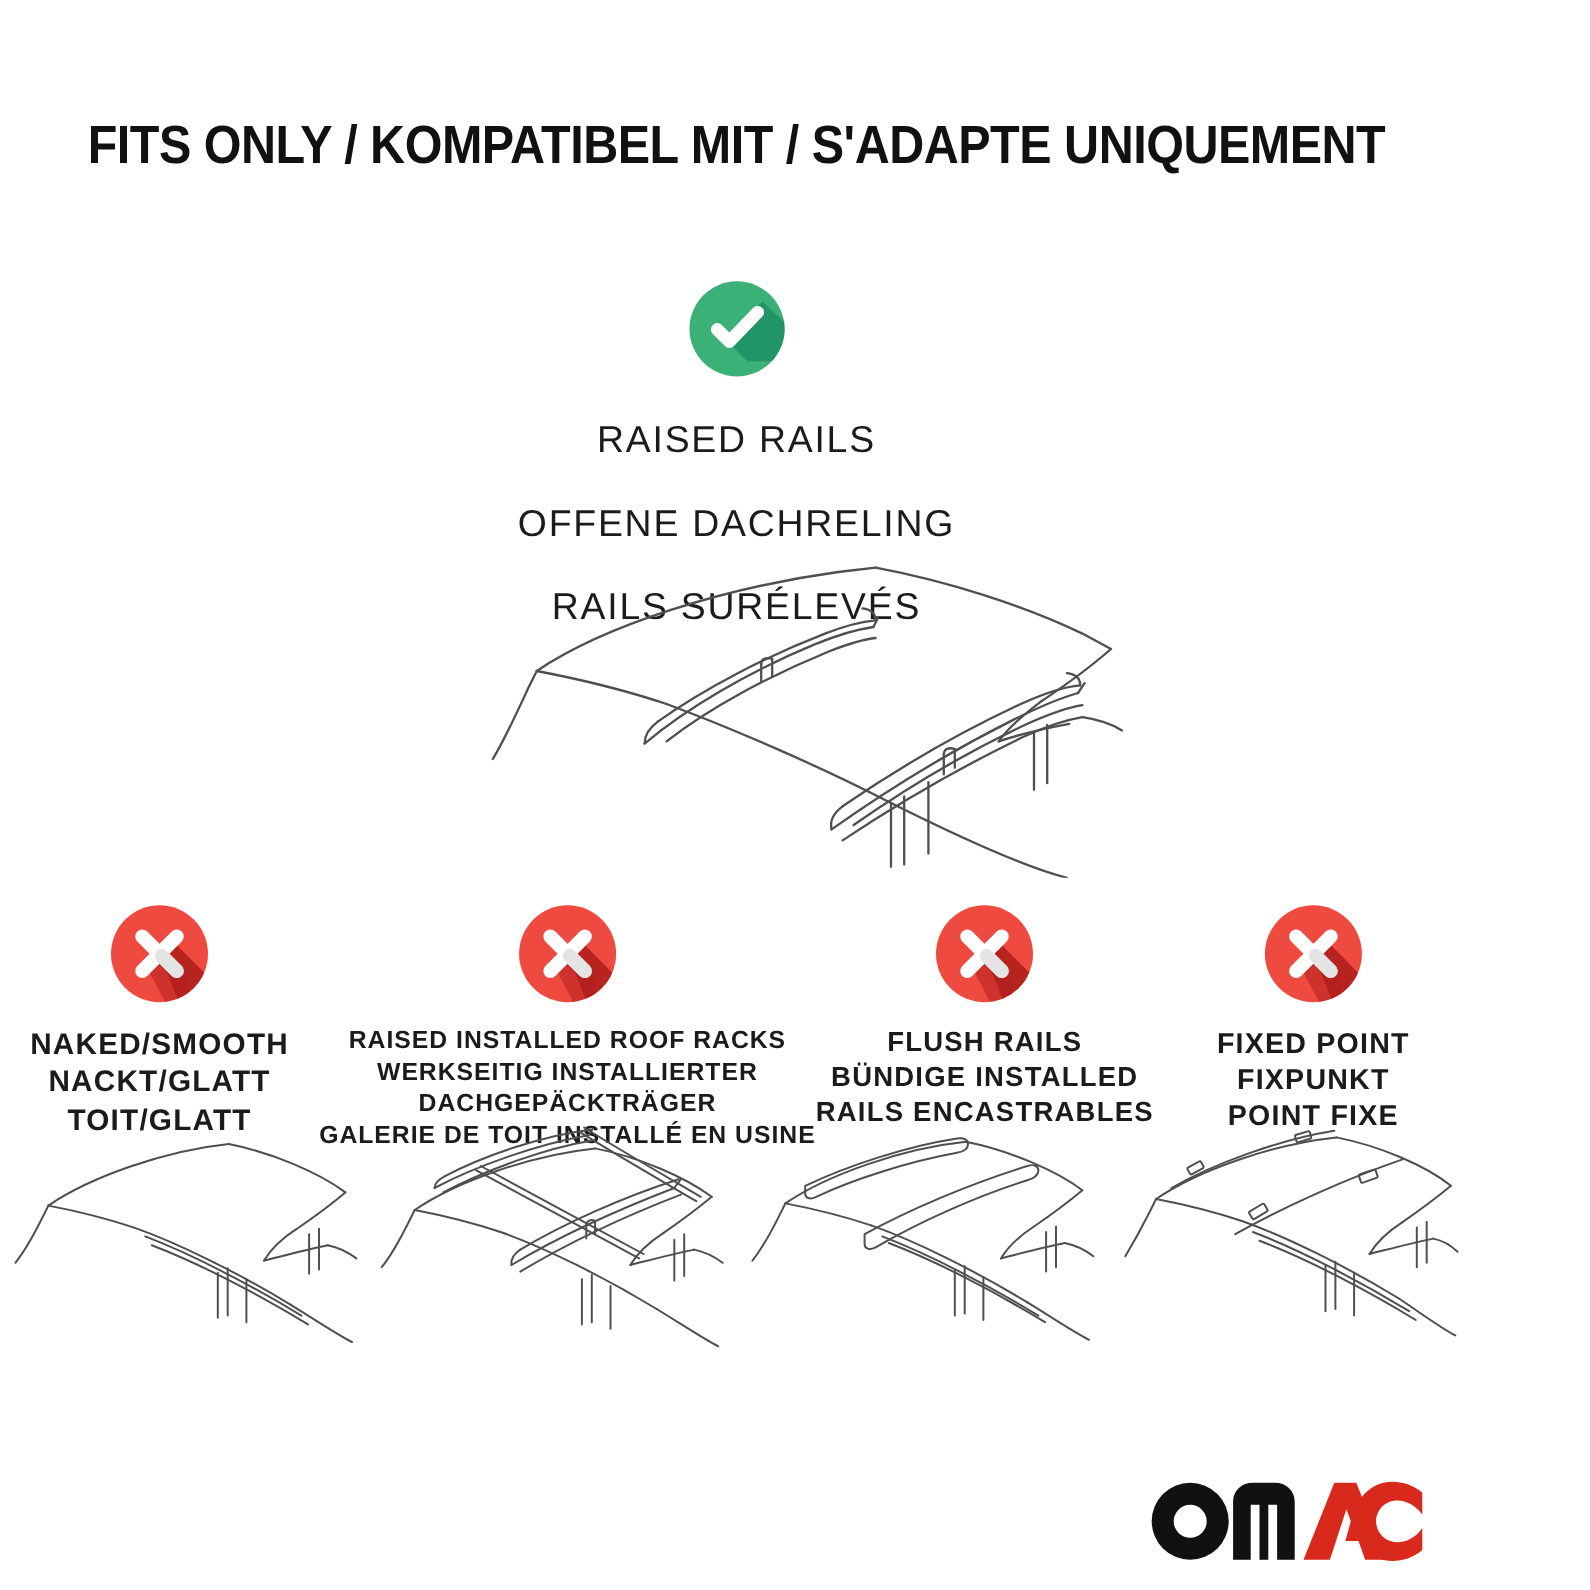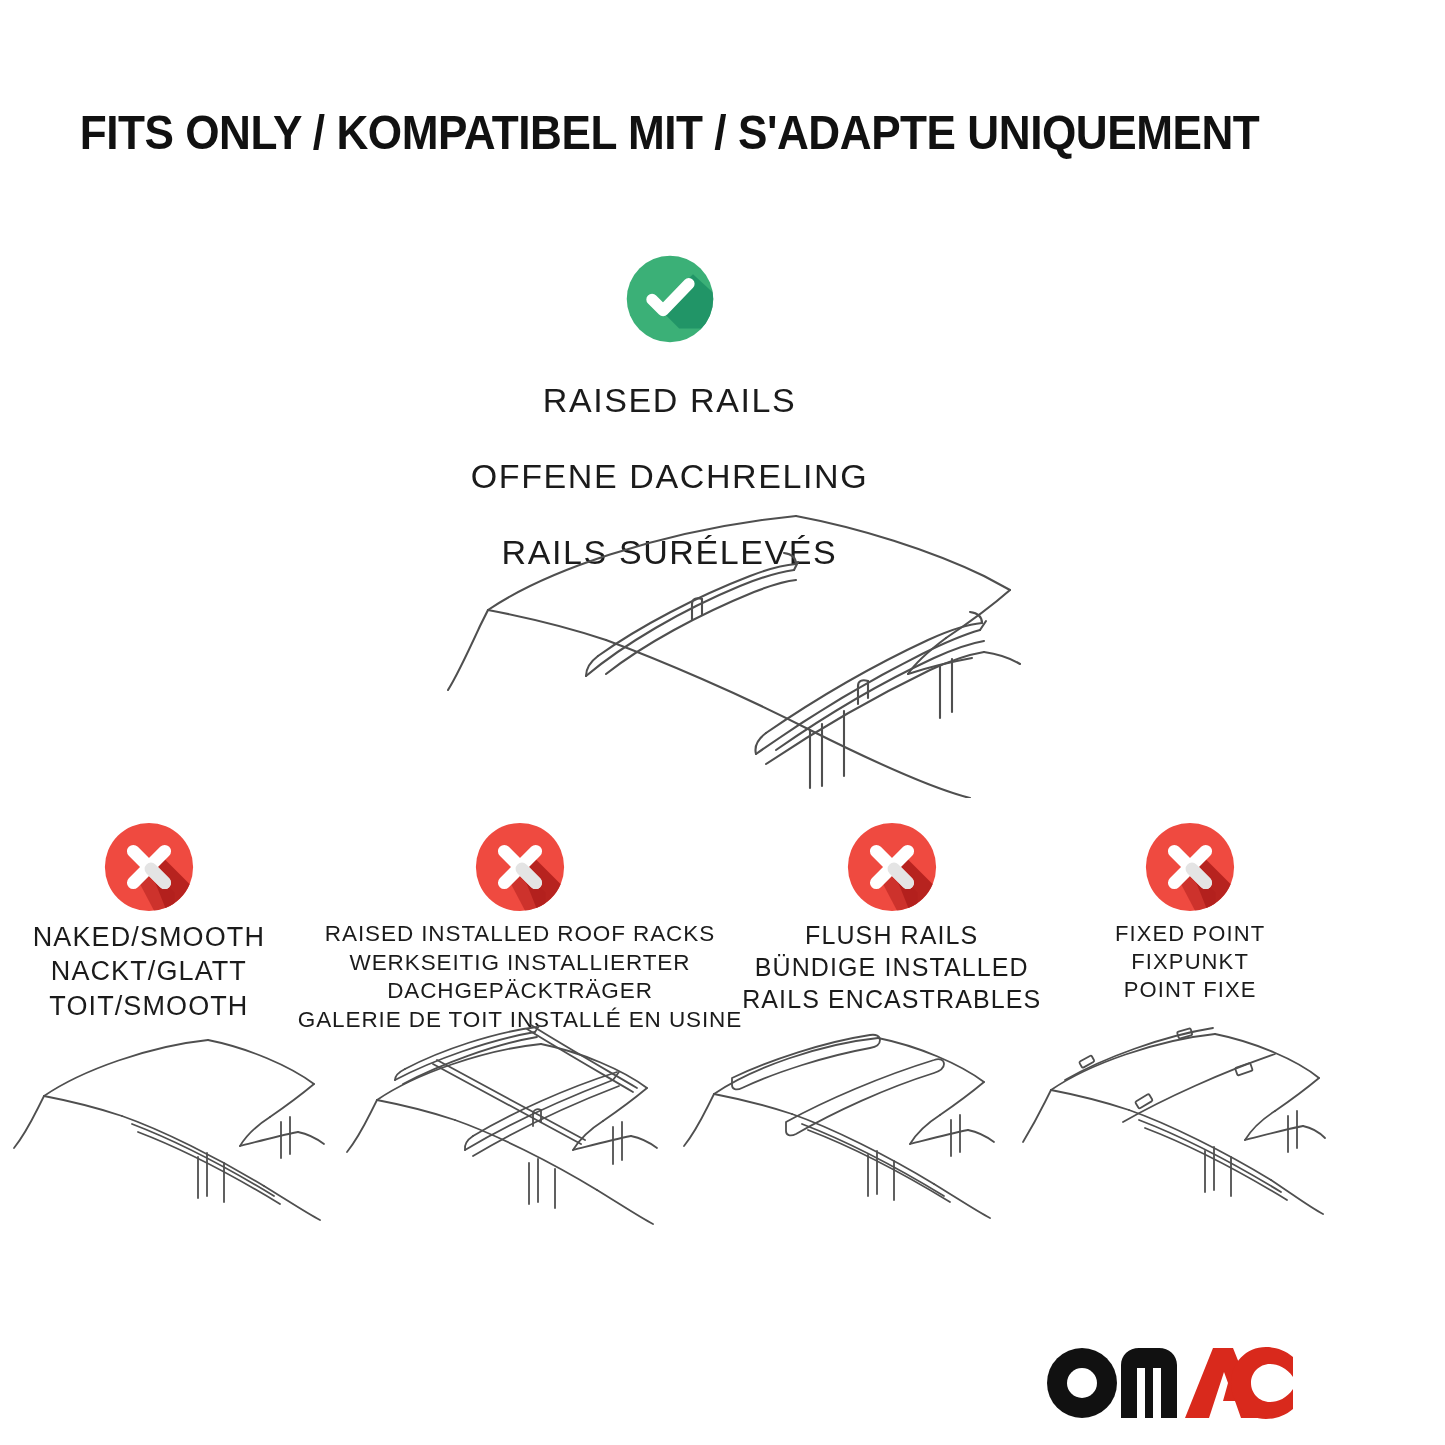--- a/index.html
+++ b/index.html
@@ -71,33 +71,33 @@
     flex:1 1 0;
     display:flex;
     flex-direction:column;
     align-items:center;
     position:relative;
   }
   .nofit-col .icon-badge{width:98px;height:98px;}
   .nofit-col .icon-badge svg{width:98px;height:98px;}
 
   .nofit-labels{
-    margin-top:4px;
+    margin-top:16px;
     text-align:center;
     font-family:"Liberation Sans", sans-serif;
-    font-weight:400;
+    font-weight:700;
     line-height:1.27;
     letter-spacing:1.1px;
     color:#1b1b1b;
   }
   .nofit-labels div{white-space:nowrap;}
   .size-a .nofit-labels{font-size:27px;}
   .size-b .nofit-labels{font-size:22.5px;letter-spacing:0.9px;}
   .size-c .nofit-labels{font-size:25px;}
-  .size-d .nofit-labels{font-size:22px;}
+  .size-d .nofit-labels{font-size:26px;}
 
   
   .draw-row{
     position:absolute;
     left:0;right:0;top:1018px;
     display:flex;
   }
   .draw-cell{flex:1 1 0;display:flex;justify-content:center;}
 
   
@@ -208,21 +208,21 @@
             <line x1="66" y1="34" x2="34" y2="66"></line>
           </g>
           <g clip-path="url(#cc1)">
             <line x1="52" y1="52" x2="66" y2="66" stroke="#e0e0e0" stroke-width="13" stroke-linecap="round" opacity="0.85"></line>
           </g>
         </svg>
       </div>
       <div class="nofit-labels">
         <div>NAKED/SMOOTH</div>
         <div>NACKT/GLATT</div>
-        <div>TOIT/SMOOTH</div>
+        <div>TOIT/GLATT</div>
       </div>
     </div>
 
     <div class="nofit-col size-b">
       <div class="icon-badge">
         <svg viewBox="0 0 100 100" xmlns="http://www.w3.org/2000/svg">
           <defs>
               <clipPath id="cc2">
                 <circle cx="50" cy="50" r="45"></circle>
               </clipPath>

